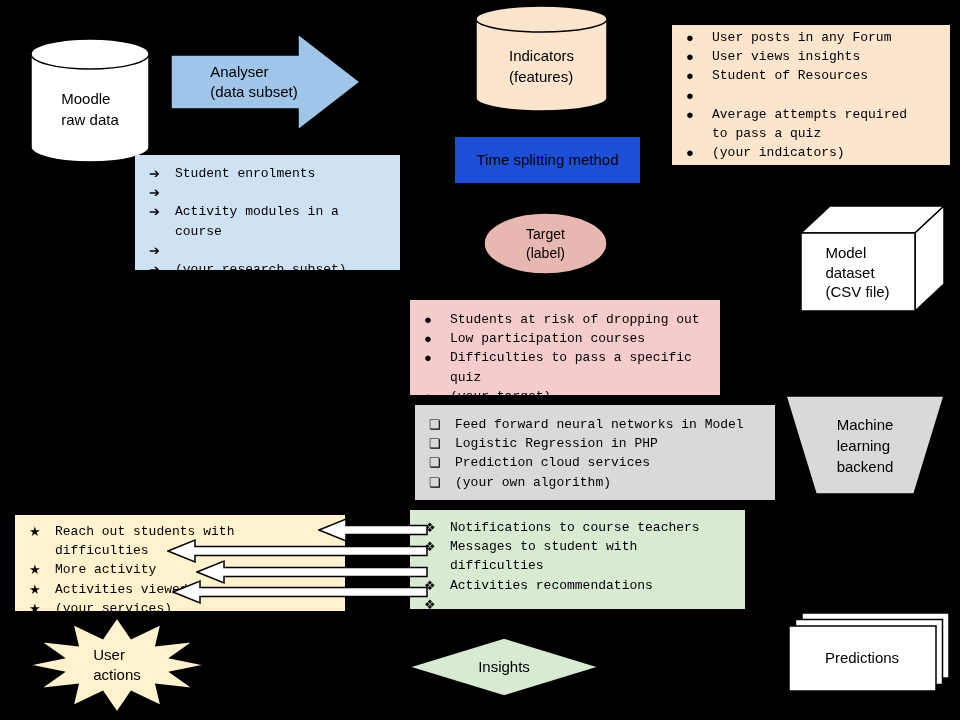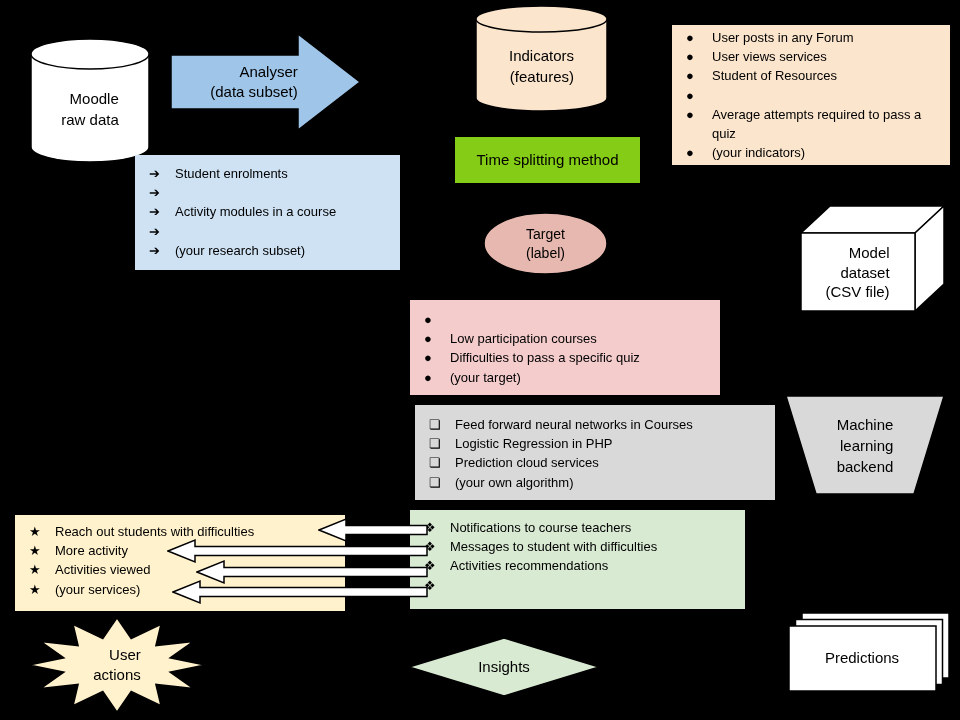--- a/index.html
+++ b/index.html
@@ -10,37 +10,37 @@
     position:relative;
     overflow:hidden;
     color:#000;
   }
   .canvas { position:absolute; left:0; top:0; width:960px; height:720px; }
   .node { position:absolute; }
   .node > svg { position:absolute; left:0; top:0; width:100%; height:100%; display:block; }
   .shape-label {
     position:absolute;
     display:flex; align-items:center; justify-content:center;
-    text-align:right;
+    text-align:left;
     white-space:pre-line;
     font-size:15px; line-height:1.35; color:#000;
     pointer-events:none;
   }
   .rectbox { position:absolute; }
   .listbox { position:absolute; font-size:13px; color:#000; }
   .li { display:flex; line-height:19.2px; }
   .li .bullet { flex:none; width:40px; padding-left:14px; }
-  .li .txt { flex:1; padding-right:20px; }
+  .li .txt { flex:1; padding-right:20px;font-family:Liberation Mono, monospace; }
   .box-indicators { background:#fce5cd; }
   .box-subset     { background:#cfe2f3; }
   .box-target     { background:#f4cccc; }
   .box-algorithms { background:#d9d9d9; }
   .box-actions    { background:#fff2cc; }
   .box-insights   { background:#d9ead3; }
-  .box-timesplit  { background:#84cc16; }
+  .box-timesplit  { background:#1d4ed8; }
 </style>
 </head>
 <body>
 
 <div class="canvas">
 
   <div class="node" style="left:30px; top:38px; width:120px; height:125px;">
     <svg viewBox="0 0 120 125" preserveAspectRatio="none">
       <path d="M1,16 v93 a59,15 0 0 0 118,0 v-93 a59,15 0 0 0 -118,0 z" fill="#ffffff" stroke="#000" stroke-width="1.5"></path>
       <ellipse cx="60" cy="16" rx="59" ry="15" fill="#ffffff" stroke="#000" stroke-width="1.5"></ellipse>
@@ -66,21 +66,21 @@
 (features)</div>
   </div>
 
   <div class="listbox box-indicators" style="left:672px; top:25px; width:278px; height:140px; padding-top:3px;">
     <div class="li">
       <span class="bullet">●</span>
       <span class="txt">User posts in any Forum</span>
     </div>
     <div class="li">
       <span class="bullet">●</span>
-      <span class="txt">User views services</span>
+      <span class="txt">User views insights</span>
     </div>
     <div class="li">
       <span class="bullet">●</span>
       <span class="txt">Student of Resources</span>
     </div>
     <div class="li">
       <span class="bullet">●</span>
     </div>
     <div class="li">
       <span class="bullet">●</span>
@@ -132,39 +132,40 @@
       <polygon points="1,28 115,28 115,106 1,106" fill="#ffffff" stroke="#000" stroke-width="1.5"></polygon>
     </svg>
     <div class="shape-label" style="left:0; top:28px; width:115px; height:79px; line-height:1.3;">Model
 dataset
 (CSV file)</div>
   </div>
 
   <div class="listbox box-target" style="left:410px; top:300px; width:310px; height:95px; padding-top:10px;">
     <div class="li">
       <span class="bullet">●</span>
+      <span class="txt">Students at risk of dropping out</span>
     </div>
     <div class="li">
       <span class="bullet">●</span>
       <span class="txt">Low participation courses</span>
     </div>
     <div class="li">
       <span class="bullet">●</span>
       <span class="txt">Difficulties to pass a specific quiz</span>
     </div>
     <div class="li">
       <span class="bullet">●</span>
       <span class="txt">(your target)</span>
     </div>
   </div>
 
   <div class="listbox box-algorithms" style="left:415px; top:405px; width:360px; height:95px; padding-top:10px;">
     <div class="li">
       <span class="bullet">❏</span>
-      <span class="txt">Feed forward neural networks in Courses</span>
+      <span class="txt">Feed forward neural networks in Model</span>
     </div>
     <div class="li">
       <span class="bullet">❏</span>
       <span class="txt">Logistic Regression in PHP</span>
     </div>
     <div class="li">
       <span class="bullet">❏</span>
       <span class="txt">Prediction cloud services</span>
     </div>
     <div class="li">

